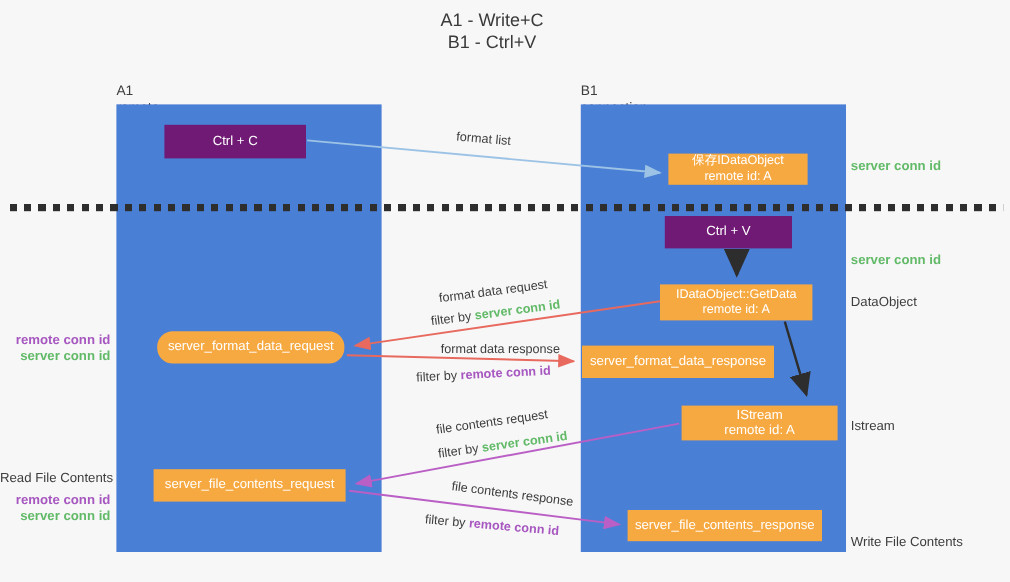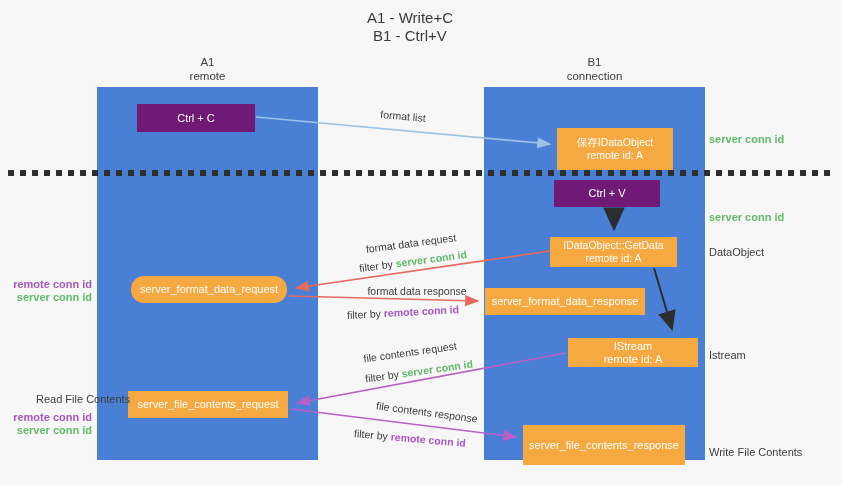--- a/index.html
+++ b/index.html
@@ -17,23 +17,22 @@
   .title {
     position: absolute;
     left: 290px; top: 9px; width: 240px;
     text-align: center;
     font-size: 15px;
     line-height: 18px;
     color: #3a3a3a;
   }
   .col-header {
     position: absolute;
-    top: 55px;
+    top: 69px;
     width: 221px;
-    text-align: center;
     font-size: 11.5px;
     line-height: 14px;
     color: #3d3d3d;
   }
   .column {
     position: absolute;
     top: 87px;
     width: 221px;
     height: 373px;
     background: #4a7fd6;
@@ -108,39 +107,39 @@
   <div class="box green-box" style="left:137px; top:104px; width:118px; height:28px;">
     <div>Ctrl + C</div>
   </div>
   <div class="box orange-box" style="left:131px; top:276px; width:156px; height:27px;border-radius:13px;">
     <div>server_format_data_request</div>
   </div>
   <div class="box orange-box" style="left:128px; top:391px; width:160px; height:27px;">
     <div>server_file_contents_request</div>
   </div>
 
-  <div class="box orange-box" style="left:557px; top:128px; width:116px; height:42px; font-size:10.5px;">
+  <div class="box orange-box" style="left:557px; top:128px; width:116px; height:26px; font-size:10.5px;">
     <div>保存IDataObject</div>
     <div>remote id: A</div>
   </div>
   <div class="box green-box" style="left:554px; top:180px; width:106px; height:27px;">
     <div>Ctrl + V</div>
   </div>
   <div class="box orange-box" style="left:550px; top:237px; width:127px; height:30px; font-size:10.5px;">
     <div>IDataObject::GetData</div>
     <div>remote id: A</div>
   </div>
   <div class="box orange-box" style="left:485px; top:288px; width:160px; height:27px;">
     <div>server_format_data_response</div>
   </div>
   <div class="box orange-box" style="left:568px; top:338px; width:130px; height:29px;">
     <div>IStream</div>
     <div>remote id: A</div>
   </div>
-  <div class="box orange-box" style="left:523px; top:425px; width:162px; height:40px;">
+  <div class="box orange-box" style="left:523px; top:425px; width:162px; height:26px;">
     <div>server_file_contents_response</div>
   </div>
 
   <div class="mid-label" style="left:403px; top:116px; transform:translate(-50%,-50%) rotate(5deg);">format list</div>
 
   <div class="mid-label" style="left:411px; top:243px; transform:translate(-50%,-50%) rotate(-7.5deg);">format data request</div>
   <div class="mid-label" style="left:413px; top:261px; transform:translate(-50%,-50%) rotate(-7.5deg);">
     <span class="filter-prefix">filter by</span><span class="green-text">server conn id</span>
   </div>
 
@@ -154,21 +153,21 @@
     <span class="filter-prefix">filter by</span><span class="green-text">server conn id</span>
   </div>
 
   <div class="mid-label" style="left:427px; top:412px; transform:translate(-50%,-50%) rotate(7.5deg);">file contents response</div>
   <div class="mid-label" style="left:410px; top:438px; transform:translate(-50%,-50%) rotate(5deg);">
     <span class="filter-prefix">filter by</span><span class="purple-text">remote conn id</span>
   </div>
 
   <div class="side-label left-block purple-text" style="top:278px;">remote conn id</div>
   <div class="side-label left-block green-text" style="top:291px;">server conn id</div>
-  <div class="side-label left-block" style="top:393px;padding-left:36px;">Read File Contents</div>
+  <div class="side-label left-block" style="top:393px;">Read File Contents</div>
   <div class="side-label left-block purple-text" style="top:411px;">remote conn id</div>
   <div class="side-label left-block green-text" style="top:424px;">server conn id</div>
 
   <div class="side-label right-block green-text" style="top:133px;">server conn id</div>
   <div class="side-label right-block green-text" style="top:211px;">server conn id</div>
   <div class="side-label right-block" style="top:246px;">DataObject</div>
   <div class="side-label right-block" style="top:349px;">Istream</div>
   <div class="side-label right-block" style="top:431px;margin-top:15px;">Write File Contents</div>
 
   <svg class="overlay" width="842" height="485" viewBox="0 0 842 485">

